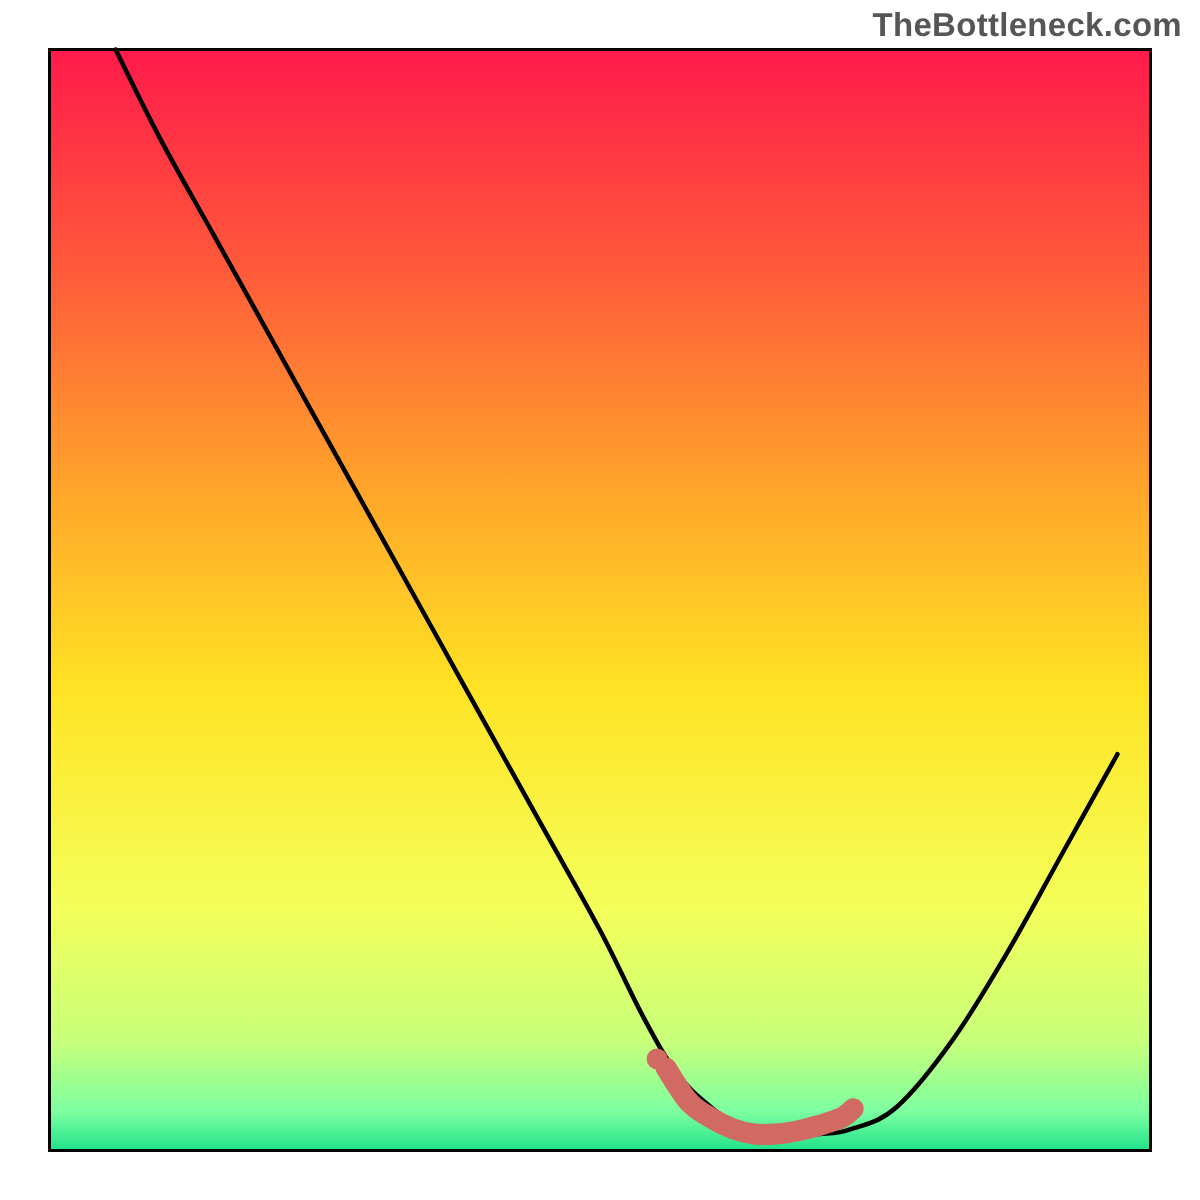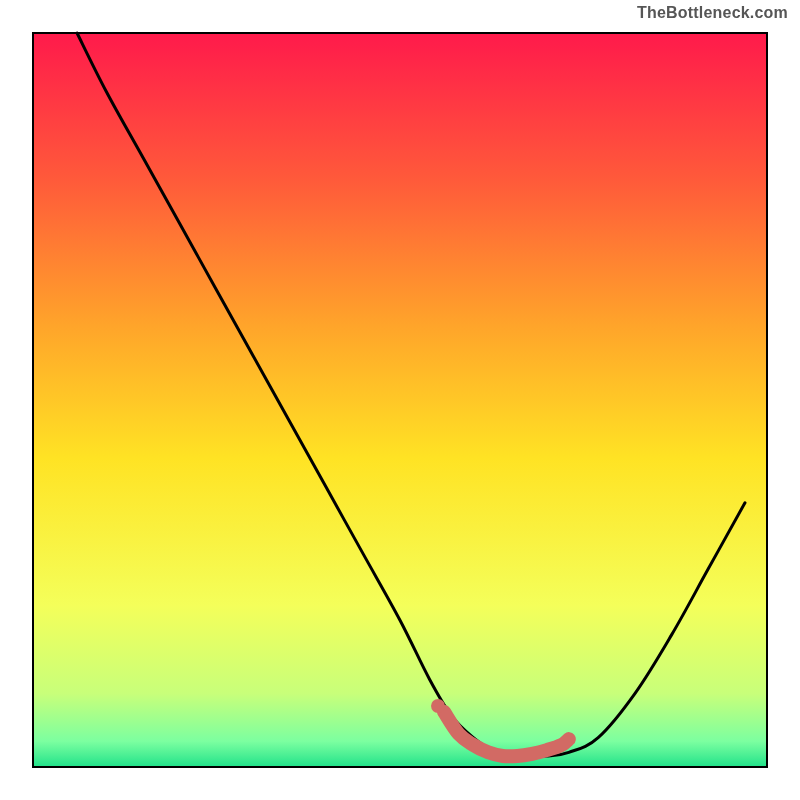--- a/index.html
+++ b/index.html
@@ -7,21 +7,21 @@
   .frame {
     position: relative;
     width: 800px;
     height: 800px;
   }
   .watermark {
     position: absolute;
     top: 4px;
     right: 12px;
     font-family: Arial, Helvetica, sans-serif;
-    font-size: 16px;
+    font-size: 22px;
     font-weight: 600;
     color: #565656;
     letter-spacing: 0.2px;
   }
   svg.plot {
     position: absolute;
     left: 0;
     top: 0;
     width: 800px;
     height: 800px;

